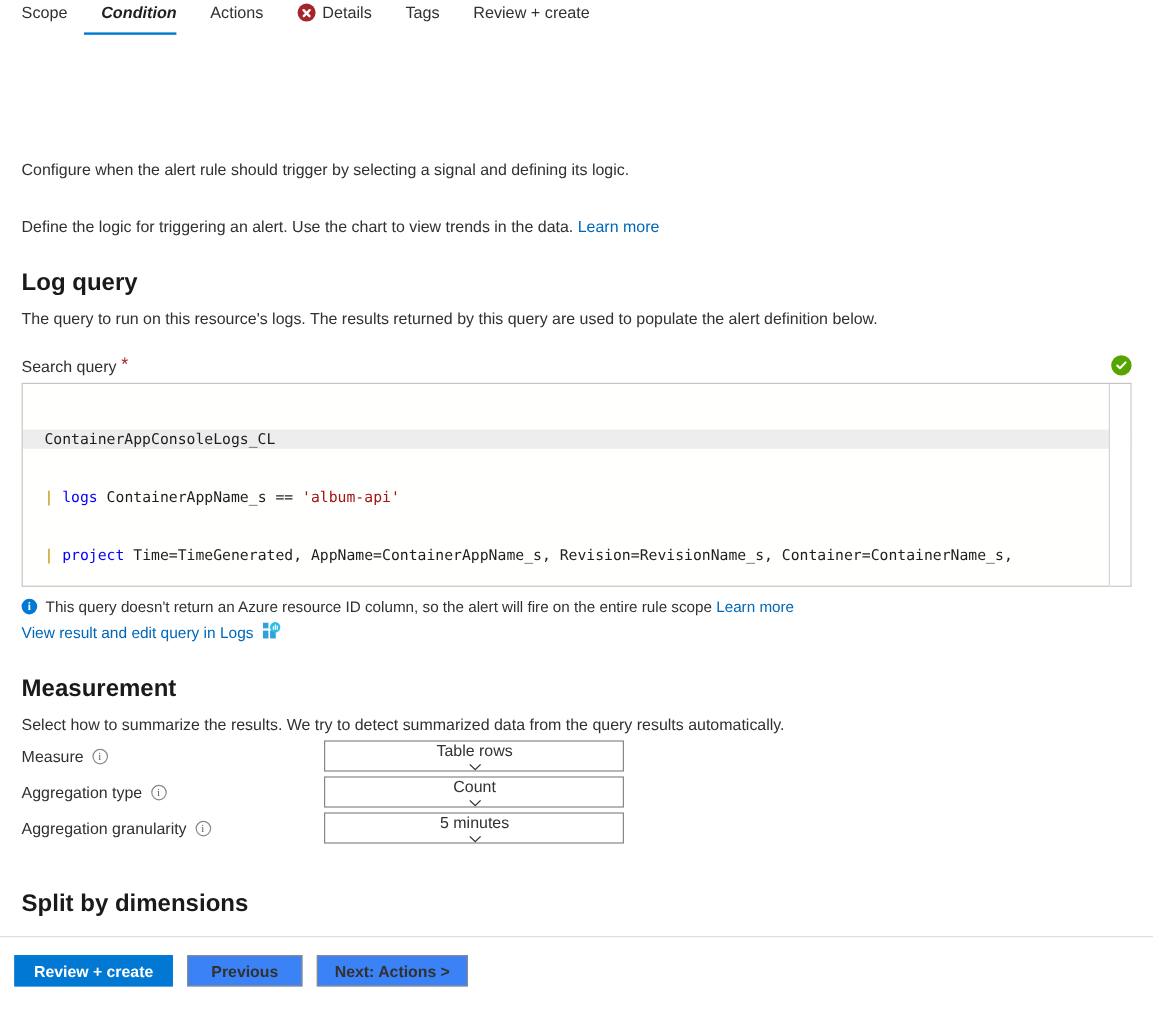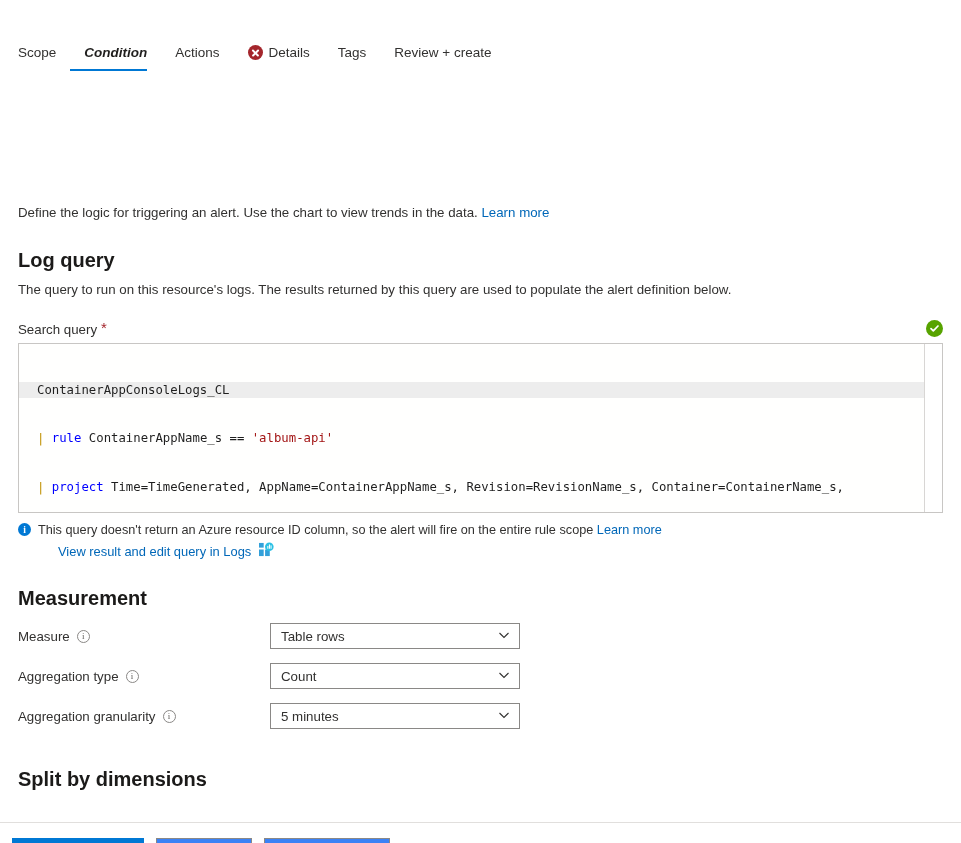--- a/index.html
+++ b/index.html
@@ -43,21 +43,20 @@
     padding: 0 3px;
     user-select: none;
   }
 
   
   .tabs {
     display: flex;
     align-items: center;
     gap: 0;
     padding-left: 18px;
-    margin-top: 42px;
     height: 30px;
   }
   .tab {
     position: relative;
     display: flex;
     align-items: center;
     gap: 6px;
     font-size: 13.5px;
     color: #323130;
     padding: 0 14px 9px 14px;
@@ -105,21 +104,21 @@
     overflow: hidden;
   }
   .content { padding: 0 18px; }
 
   .para {
     font-size: 13.3px;
     color: #323130;
     line-height: 19px;
     margin: 11px 0 0 0;
   }
-  .para.tight { margin-top: 40px; }
+  .para.tight { margin-top: 28px; }
 
   a.link {
     color: #0067b8;
     text-decoration: none;
     cursor: pointer;
   }
 
   .section-title {
     font-size: 20px;
     font-weight: bold;
@@ -229,29 +228,28 @@
     align-items: center;
     justify-content: center;
     margin-top: 2px;
   }
   .logs-link-row {
     display: flex;
     align-items: center;
     gap: 8px;
     margin-top: 3px;
     font-size: 12.9px;
-    margin-left: 40px;
   }
   .logs-icon { display: block; }
 
   
   .form-row {
     display: flex;
     align-items: center;
-    margin-top: 14px;
+    margin-top: 4px;
     height: 26px;
   }
   .form-row:first-of-type { margin-top: 24px; }
   .form-label {
     width: 252px;
     font-size: 13.3px;
     color: #323130;
     display: flex;
     align-items: center;
     gap: 7px;
@@ -277,20 +275,21 @@
     border: 1px solid #8a8886;
     background: #ffffff;
     display: flex;
     align-items: center;
     justify-content: space-between;
     padding: 0 9px 0 10px;
     font-size: 13.3px;
     color: #323130;
     cursor: pointer;
     user-select: none;
+    flex-direction: column;
   }
   .chev { display: block; }
 
   
   .footer {
     position: absolute;
     left: 0; bottom: 0;
     width: 961px;
     height: 63px;
     background: #ffffff;
@@ -349,20 +348,21 @@
       <span>Tags</span>
     </div>
     <div class="tab">
       <span>Review + create</span>
     </div>
   </div>
 
   <div class="body-scroll">
     <div class="content">
 
+      <p class="para">Configure when the alert rule should trigger by selecting a signal and defining its logic.</p>
 
       <p class="para tight">
         <span>Define the logic for triggering an alert. Use the chart to view trends in the data.</span>
         <a class="link">Learn more</a>
       </p>
 
       <div class="section-title">Log query</div>
       <p class="section-sub">The query to run on this resource's logs. The results returned by this query are used to populate the alert definition below.</p>
 
       <div class="field-label-row">
@@ -371,21 +371,21 @@
         <span class="valid-check">
           <svg width="11" height="11" viewBox="0 0 11 11" aria-hidden="true">
             <path d="M2 5.6 L4.3 7.9 L9 3.0" fill="none" stroke="#ffffff" stroke-width="1.7" stroke-linecap="round" stroke-linejoin="round"></path>
           </svg>
         </span>
       </div>
 
       <div class="editor">
         <div class="code">
           <div class="code-line current"><span>ContainerAppConsoleLogs_CL</span></div>
-          <div class="code-line"><span class="pipe">|</span>  <span class="kw">rule</span><span> ContainerAppName_s == </span><span class="str">'album-api'</span></div>
+          <div class="code-line"><span class="pipe">|</span>  <span class="kw">logs</span><span> ContainerAppName_s == </span><span class="str">'album-api'</span></div>
           <div class="code-line"><span class="pipe">|</span>  <span class="kw">project</span><span> Time=TimeGenerated, AppName=ContainerAppName_s, Revision=RevisionName_s, Container=ContainerName_s,</span></div>
           
           
         </div>
         <div class="editor-minimap-divider"></div>
         <div class="editor-scroll-col"></div>
       </div>
 
       <div class="info-row">
         <span class="info-icon">i</span>
@@ -404,20 +404,21 @@
             <rect x="6.5" y="8" width="5" height="7" fill="#32a0da"></rect>
             <circle cx="11" cy="5" r="4.6" fill="#2bc0e4"></circle>
             <rect x="8.9" y="4.2" width="1.1" height="3" fill="#ffffff"></rect>
             <rect x="10.6" y="2.6" width="1.1" height="4.6" fill="#ffffff"></rect>
             <rect x="12.3" y="3.6" width="1.1" height="3.6" fill="#ffffff"></rect>
           </svg>
         </span>
       </div>
 
       <div class="section-title">Measurement</div>
+      <p class="section-sub">Select how to summarize the results. We try to detect summarized data from the query results automatically.</p>
 
       <div class="form-row">
         <span class="form-label">
           <span>Measure</span>
           <span class="i-circle">i</span>
         </span>
         <div class="select">
           <span>Table rows</span>
           <span class="chev">
             <svg width="12" height="12" viewBox="0 0 12 12" aria-hidden="true">

